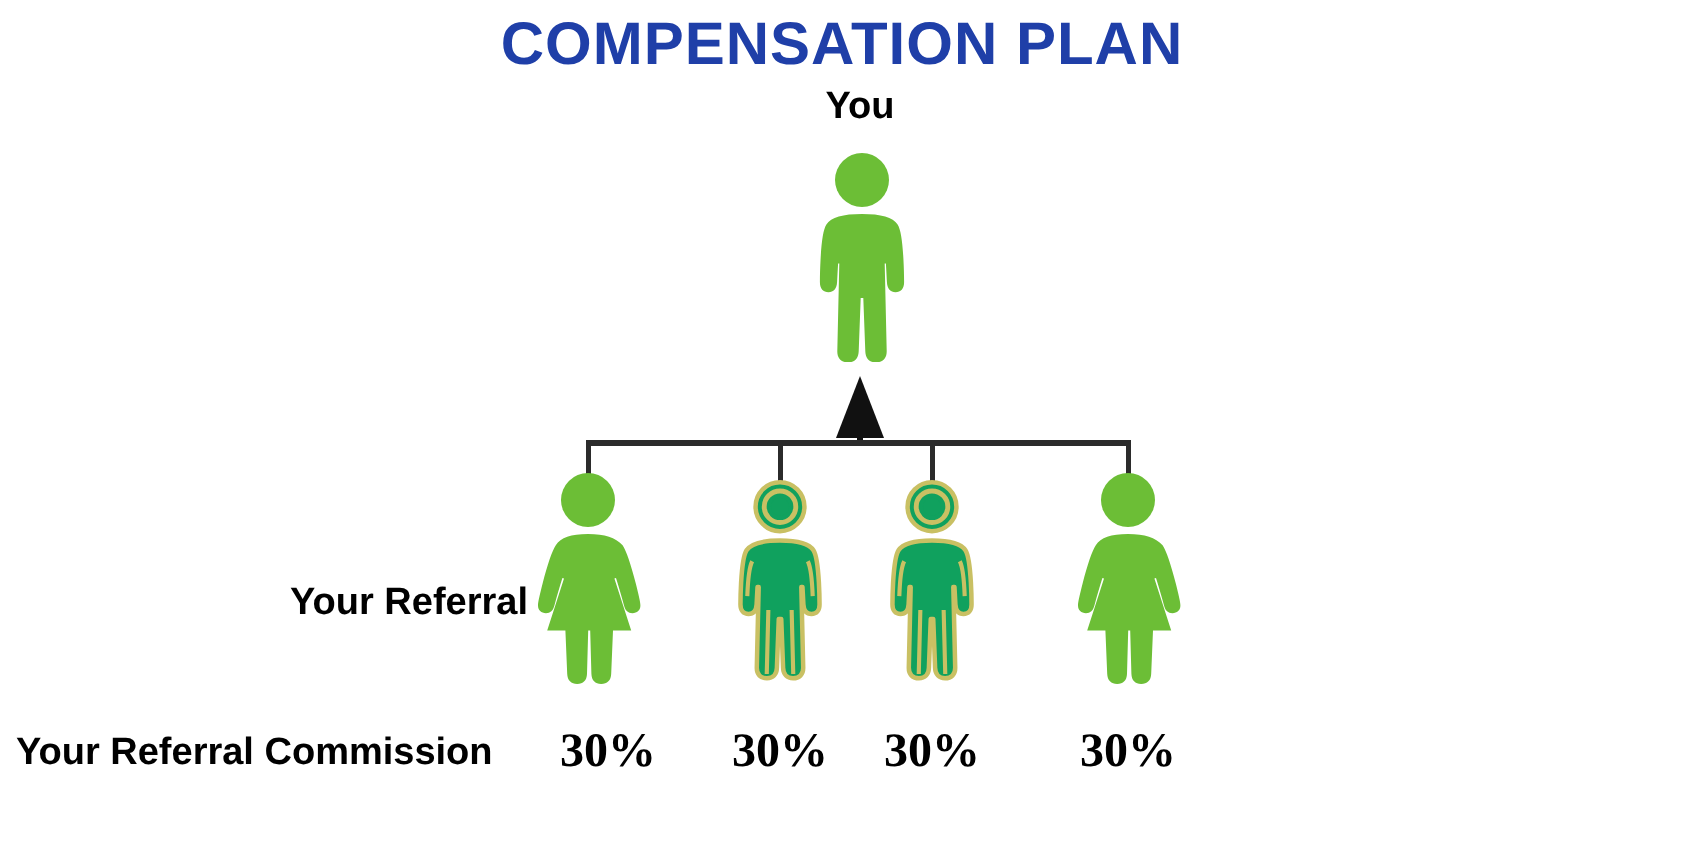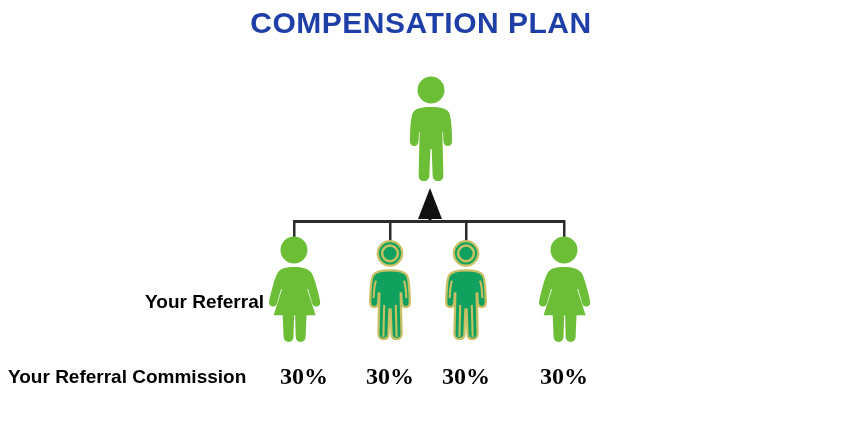--- a/index.html
+++ b/index.html
@@ -102,20 +102,21 @@
     font-family: "Liberation Serif", serif;
   }
 </style>
 </head>
 <body>
 
 <div id="canvas">
 
   <div id="title">COMPENSATION PLAN</div>
 
+  <div id="you-label">You</div>
 
   <div class="figure" id="you-figure">
     <svg width="66" height="105" viewBox="0 0 66 105" xmlns="http://www.w3.org/2000/svg">
       <circle cx="33" cy="14" r="13.5" fill="#6cbe36"></circle>
       <path d="M33 31
                c-9.5 0 -15.5 1.6 -17.8 5.2
                c-1.6 2.5 -2.4 8.4 -2.9 17.2
                c-0.25 4.6 -0.35 8.6 -0.35 11.6
                c0 3.4 1.7 5.1 4.3 5.1
                c2.5 0 4.1 -1.7 4.3 -5.1

